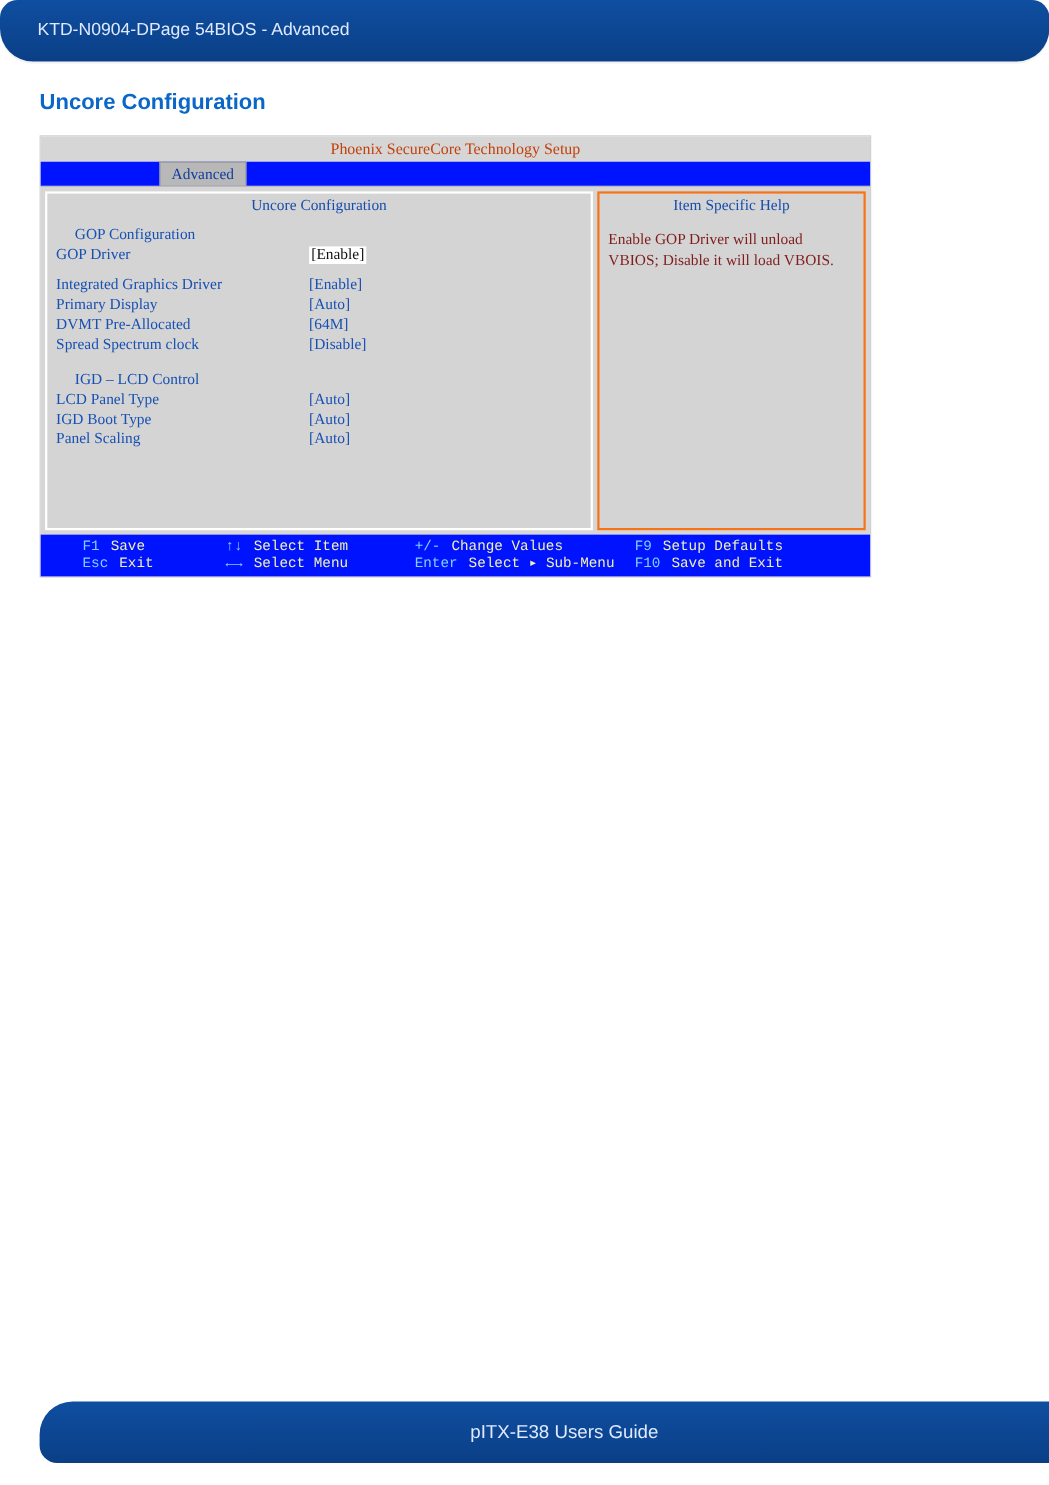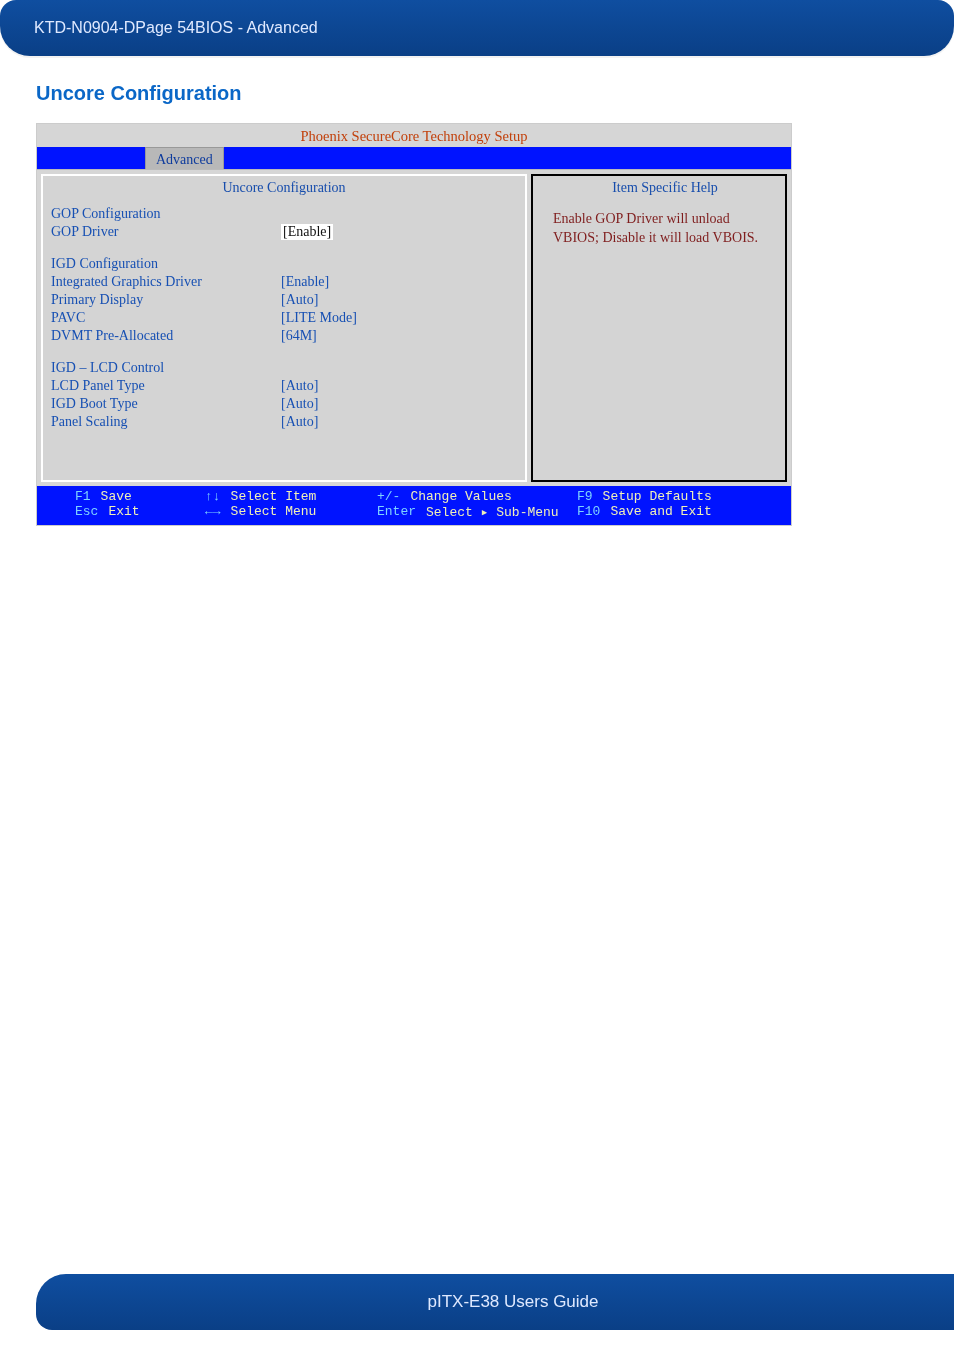--- a/index.html
+++ b/index.html
@@ -97,40 +97,40 @@
     flex:1 1 auto;
     border:2px solid #fff;
     margin:4px;
     padding:10px 8px 14px 8px;
     background:var(--bios-box-inner);
     min-height:280px;
     position:relative;
   }
   .bios-right{
     width:224px;
-    border:2px solid #000000;
+    border:2px solid #f97316;
     margin:4px 4px 4px 0;
-    padding:10px 8px 14px 20px;
+    padding:10px 8px 14px 8px;
     background:var(--bios-box-inner);
   }
   .bios-left-head{
     color:#174dac;
     text-align:center;
     margin:-6px 0 10px 0;
   }
   .bios-right-head{
     color:#174dac;
     text-align:center;
     margin:-6px 0 14px 0;
   }
   .row{display:flex;gap:4px;color:#1750b3;margin:2px 0}
   .row .lbl{width:226px}
   .row .val{color:#1750b3}
   .row.selected .val{background:#fff;color:#111;padding:0 2px}
-  .row-head{color:#1750b3;margin:6px 0 2px 0}
+  .row-head{color:#1750b3;margin:6px 0 2px 17px}
   .help-txt{color:#7f1d1d;line-height:1.35}
 
   .bios-keys{
     background:var(--bios-tab-blue);
     color:var(--bios-yellow);
     font-size:13px;
     padding:3px 0 5px 0;
   }
   .bios-keys .kline{
     display:flex;
@@ -166,36 +166,35 @@
       <div class="bios-left-head">Uncore Configuration</div>
 
       <div class="row-head">GOP Configuration</div>
       <div class="row selected">
         <span class="lbl">GOP Driver</span>
         <span class="val">[Enable]</span>
       </div>
 
       <div style="height:8px"></div>
 
-      <div class="row-head">IGD Configuration</div>
       <div class="row">
         <span class="lbl">Integrated Graphics Driver</span>
         <span class="val">[Enable]</span>
       </div>
       <div class="row">
         <span class="lbl">Primary Display</span>
         <span class="val">[Auto]</span>
       </div>
       <div class="row">
-        <span class="lbl">PAVC</span>
-        <span class="val">[LITE Mode]</span>
-      </div>
-      <div class="row">
         <span class="lbl">DVMT Pre-Allocated</span>
         <span class="val">[64M]</span>
+      </div>
+      <div class="row">
+        <span class="lbl">Spread Spectrum clock</span>
+        <span class="val">[Disable]</span>
       </div>
 
       <div style="height:8px"></div>
 
       <div class="row-head">IGD – LCD Control</div>
       <div class="row">
         <span class="lbl">LCD Panel Type</span>
         <span class="val">[Auto]</span>
       </div>
       <div class="row">

